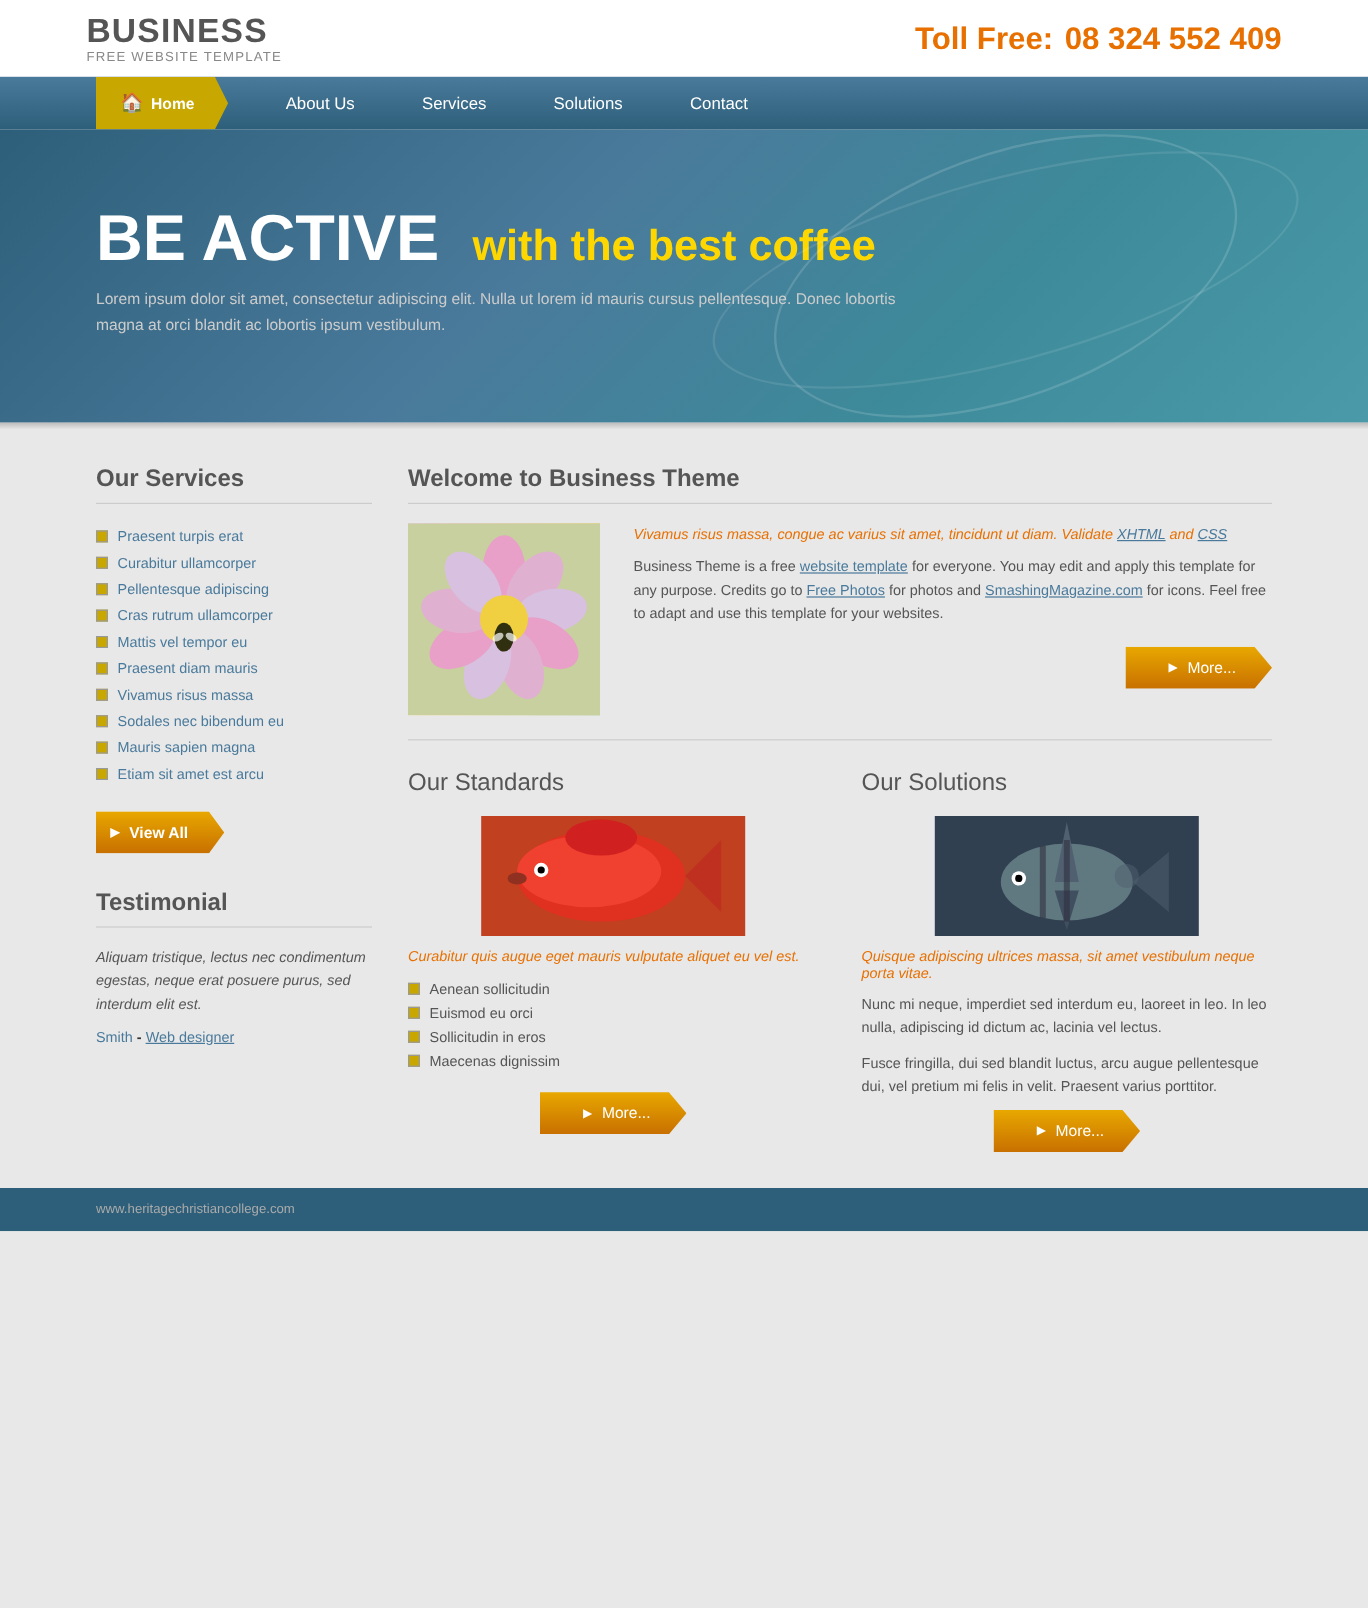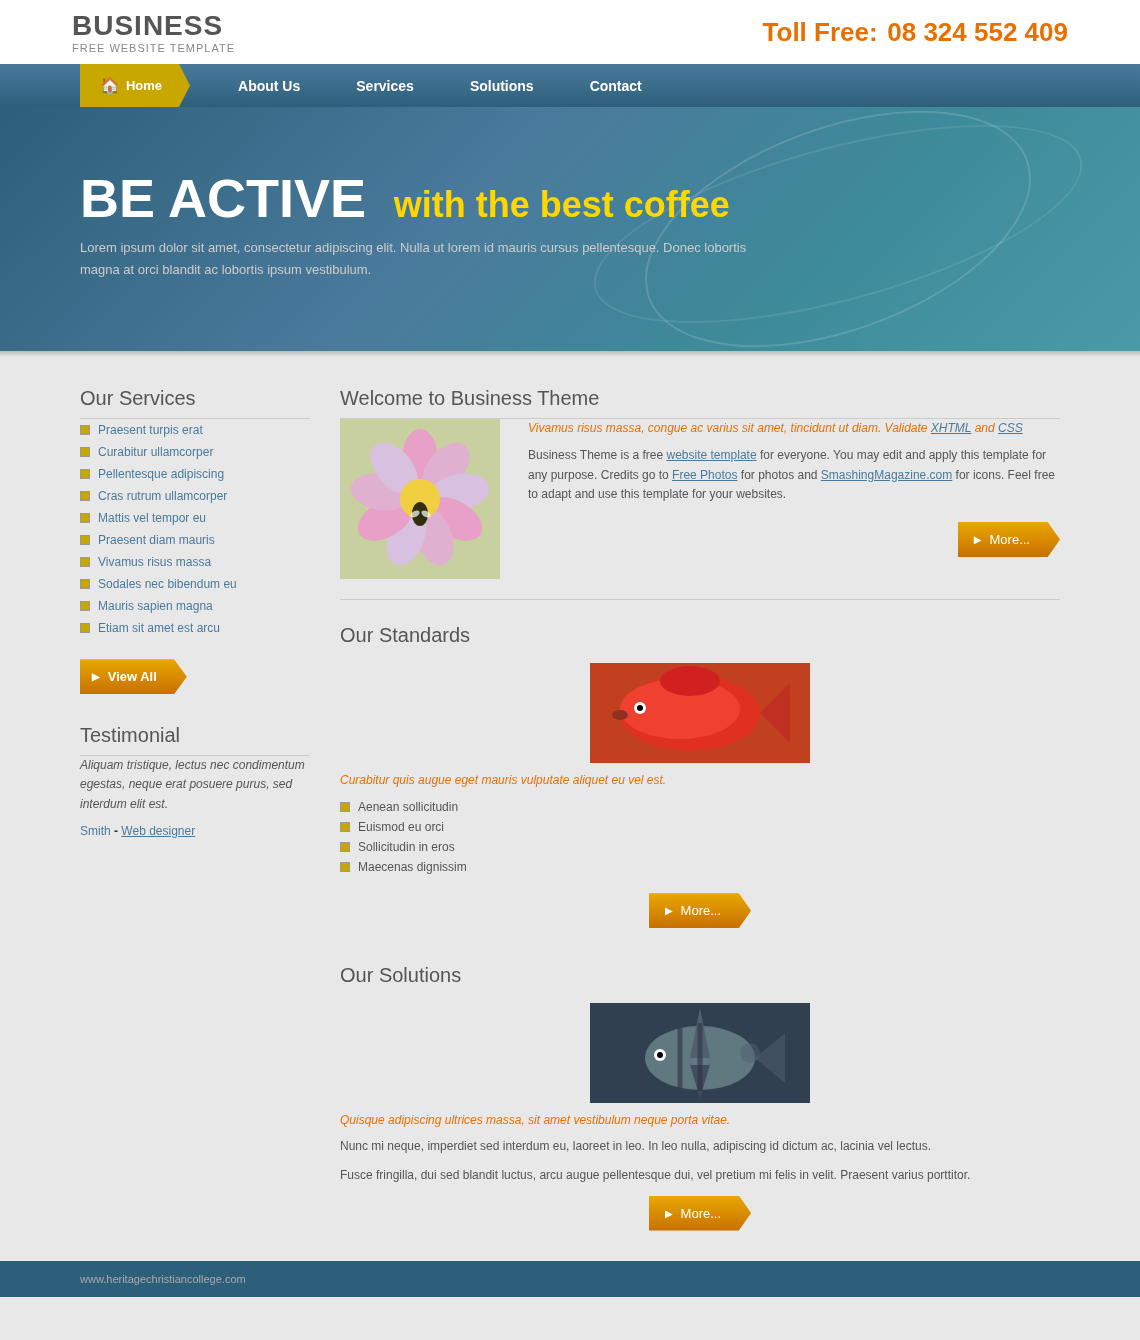--- a/index.html
+++ b/index.html
@@ -11,65 +11,65 @@
     #logo-title { font-size: 28px; font-weight: bold; color: #555; letter-spacing: 1px; }
     #logo-subtitle { font-size: 11px; color: #888; letter-spacing: 1px; }
     #toll-free { font-size: 13px; color: #555; }
     #toll-free span { font-size: 26px; font-weight: bold; color: #e87000; }
 
     
     #nav { background: linear-gradient(to bottom, #4a7a9b, #2d5f7a); padding: 0 80px; display: flex; align-items: center; }
     #home-btn { background: #c8a800; padding: 12px 20px; display: flex; align-items: center; gap: 6px; color: #fff; font-size: 13px; font-weight: bold; clip-path: polygon(0 0, 90% 0, 100% 50%, 90% 100%, 0 100%); padding-right: 28px; cursor: pointer; }
     #home-icon { font-size: 16px; }
     #nav-links { display: flex; margin-left: 20px; }
-    .nav-item { color: #fff; padding: 0 28px; font-size: 14px; cursor: pointer; text-decoration: none; font-weight: bold; }
+    .nav-item { color: #fff; padding: 0 28px; font-size: 14px; cursor: pointer; text-decoration: none; }
 
     
     #banner { background: linear-gradient(135deg, #2d5f7a 0%, #4a7a9b 40%, #3d8a9a 70%, #4a9aaa 100%); padding: 60px 80px 50px 80px; position: relative; overflow: hidden; min-height: 230px; }
     #banner::before { content: ''; position: absolute; top: 20px; right: 100px; width: 400px; height: 200px; border-radius: 50%; border: 2px solid rgba(255,255,255,0.15); transform: rotate(-20deg); }
     #banner::after { content: ''; position: absolute; top: 40px; right: 50px; width: 500px; height: 150px; border-radius: 50%; border: 2px solid rgba(255,255,255,0.1); transform: rotate(-15deg); }
     #banner-heading { font-size: 42px; font-weight: bold; color: #fff; margin-bottom: 8px; }
     #banner-heading span { color: #ffd700; font-size: 38px; }
     #banner-desc { color: #ccc; font-size: 13px; line-height: 1.7; max-width: 680px; margin-bottom: 20px; }
     #banner-more { color: #ffd700; font-size: 14px; cursor: pointer; }
 
     
     #divider { height: 6px; background: linear-gradient(to bottom, #bbb, #e8e8e8); }
 
     
     #main { background: #e8e8e8; padding: 30px 80px; display: flex; gap: 30px; }
     #left-col { width: 230px; flex-shrink: 0; }
     #right-col { flex: 1; }
 
     
-    .section-title { font-size: 20px; color: #555; font-weight: normal; border-bottom: 1px solid #ccc; padding-bottom: 8px; }
+    .section-title { font-size: 20px; color: #555; margin-bottom: 16px; font-weight: bold; border-bottom: 1px solid #ccc; padding-bottom: 8px; }
     .service-list { list-style: none; margin-bottom: 20px; }
     .service-list li { padding: 4px 0; font-size: 12px; color: #4a7a9b; display: flex; align-items: center; gap: 8px; }
     .service-list li::before { content: ''; width: 8px; height: 8px; background: #c8a800; border: 1px solid #999; display: inline-block; flex-shrink: 0; }
     .view-all-btn { background: linear-gradient(to bottom, #e8a800, #c87000); color: #fff; border: none; padding: 10px 12px; cursor: pointer; font-size: 13px; font-weight: bold; display: flex; align-items: center; gap: 8px; clip-path: polygon(0 0, 88% 0, 100% 50%, 88% 100%, 0 100%); padding-right: 30px; }
     .view-all-btn::before { content: '▶'; font-size: 10px; }
 
     
     #testimonial { margin-top: 30px; }
     #testimonial-text { font-style: italic; font-size: 12px; color: #555; line-height: 1.6; margin-bottom: 10px; }
     #testimonial-author { font-size: 12px; font-weight: bold; color: #333; }
     #testimonial-author span { color: #4a7a9b; font-weight: normal; }
 
     
     #welcome-section { margin-bottom: 24px; border-bottom: 1px solid #ccc; padding-bottom: 20px; }
     #welcome-content { display: flex; gap: 28px; }
     #welcome-image { width: 160px; height: 160px; background: linear-gradient(135deg, #e8c0e0 0%, #f0d060 60%, #80b040 100%); overflow: hidden; flex-shrink: 0; }
     #welcome-text { flex: 1; font-size: 12px; color: #555; line-height: 1.6; }
     #welcome-orange { color: #e87000; font-size: 12px; font-style: italic; margin-bottom: 8px; }
     .link-text { color: #4a7a9b; text-decoration: underline; cursor: pointer; }
-    .more-btn { background: linear-gradient(to bottom, #e8a800, #c87000); color: #fff; border: none; padding: 10px 16px; cursor: pointer; font-size: 13px; display: flex; align-items: center; gap: 8px; clip-path: polygon(0 0, 88% 0, 100% 50%, 88% 100%, 0 100%); padding-right: 30px; margin-top: 10px; float: right; }
+    .more-btn { background: linear-gradient(to bottom, #e8a800, #c87000); color: #fff; border: none; padding: 10px 36px; cursor: pointer; font-size: 13px; display: flex; align-items: center; gap: 8px; clip-path: polygon(0 0, 88% 0, 100% 50%, 88% 100%, 0 100%); padding-right: 30px; margin-top: 10px; float: right; }
     .more-btn::before { content: '▶'; font-size: 10px; }
 
     
-    #lower-sections { display: flex; gap: 36px; flex-direction: column; }
+    #lower-sections { display: flex; gap: 36px; }
     .lower-section { flex: 1; }
     .lower-section-title { font-size: 20px; color: #555; margin-bottom: 16px; font-weight: normal; }
     .lower-image { width: 100%; height: 100px; overflow: hidden; margin-bottom: 10px; }
     .italic-text { color: #e87000; font-style: italic; font-size: 12px; margin-bottom: 10px; }
     .standard-list { list-style: none; margin-bottom: 16px; }
     .standard-list li { padding: 3px 0; font-size: 12px; color: #555; display: flex; align-items: center; gap: 8px; }
     .standard-list li::before { content: ''; width: 8px; height: 8px; background: #c8a800; border: 1px solid #999; display: inline-block; flex-shrink: 0; }
     .solution-text { font-size: 12px; color: #555; line-height: 1.6; margin-bottom: 10px; }
 
     

